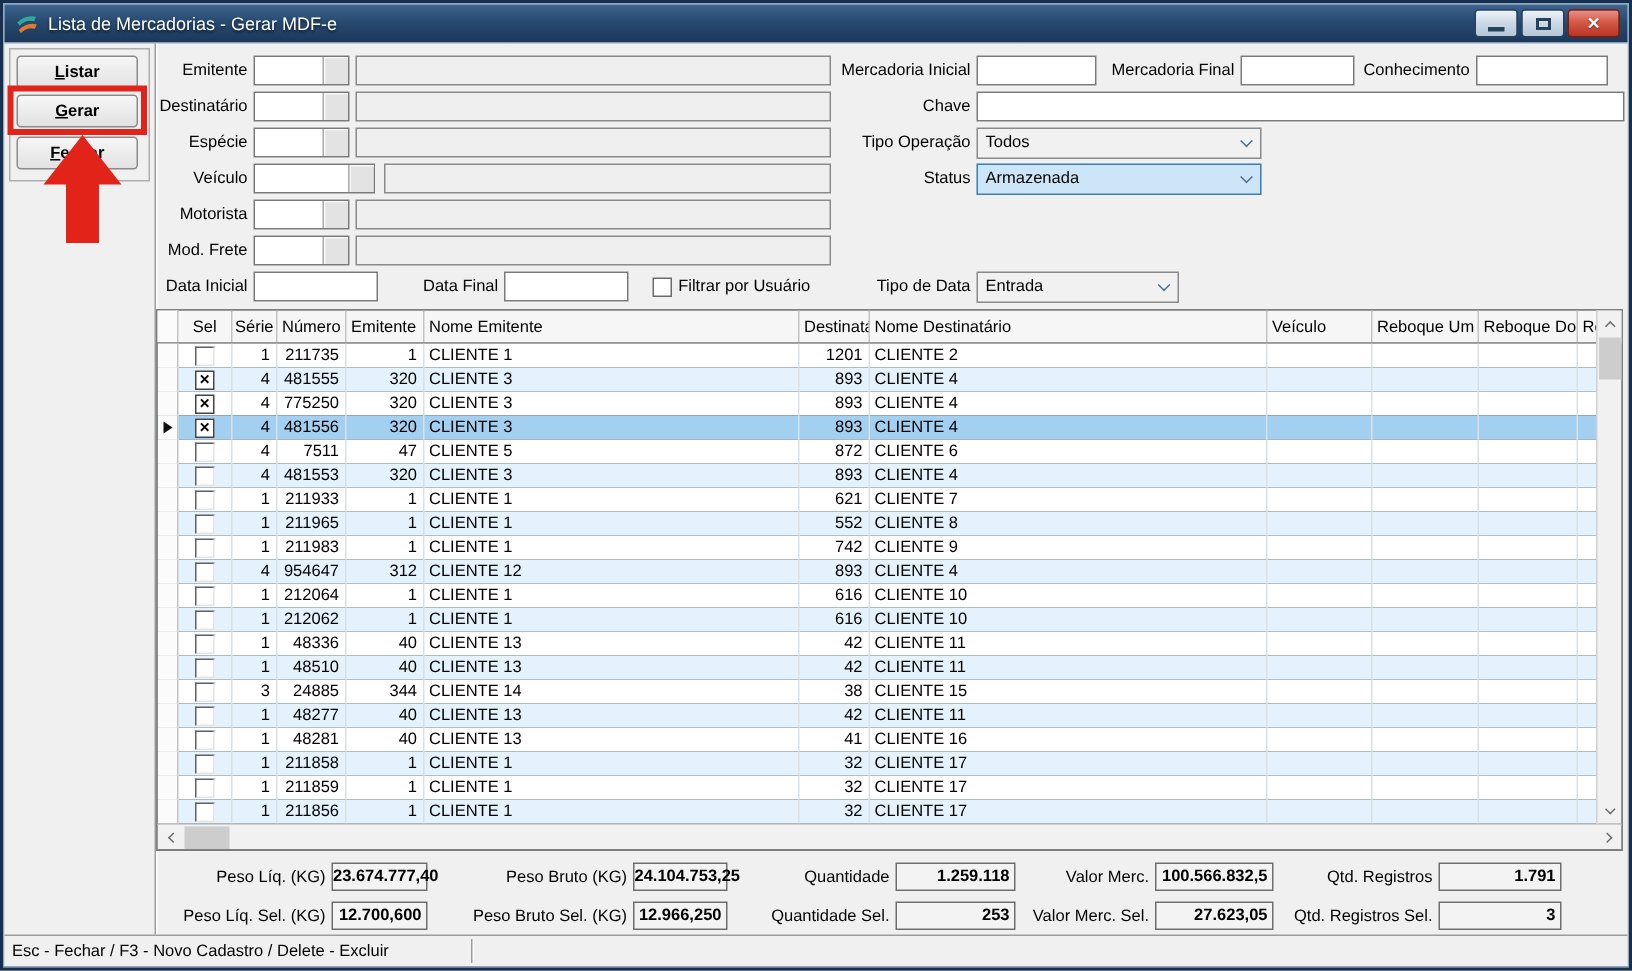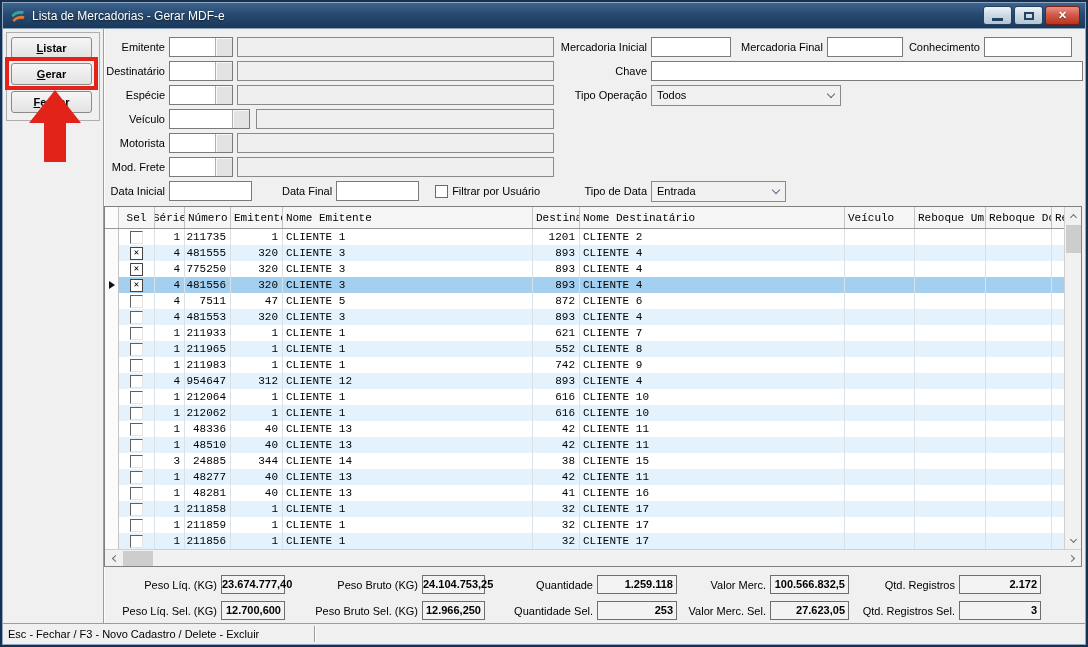--- a/index.html
+++ b/index.html
@@ -66,21 +66,21 @@
            align-items:center; justify-content:space-between; padding:0 6px 0 5px; }
   .combo.focus { background:#cde6f7; border-color:#3c7fb1; }
   .chev { display:inline-block; width:6px; height:6px; border-right:1.5px solid #4d6d8d;
           border-bottom:1.5px solid #4d6d8d; transform:rotate(45deg); margin-top:-3px; }
   .c190 { width:190px; } .c135 { width:135px; }
   .in80 { width:80px; } .in76 { width:76px; } .in88 { width:88px; } .in83 { width:83px; }
   .in432 { width:432px; }
 
   
   .table { position:absolute; left:101px; top:177px; width:978px; height:361px;
-           border:1px solid #808080; background:#000000;font-family:Liberation Mono, monospace; }
+           border:1px solid #808080; background:#000000; }
   .thead { display:flex; height:22px; background:#f6f6f6; border-bottom:1px solid #979797; }
   .th { border-right:1px solid #c3c3c3; display:flex; align-items:center; padding-left:3px;
         overflow:hidden; white-space:nowrap; }
   .th.center { justify-content:center; padding-left:0; }
   .tbody { position:absolute; top:22px; left:0; width:961px; height:320px; overflow:hidden; }
   .trow { display:flex; height:16px; background:#fff; }
   .trow.alt { background:#e3f2fd; }
   .trow.selected { background:#a3d0f0; }
   .tc { border-right:1px solid #d9e1e7; overflow:hidden; white-space:nowrap;
         display:flex; align-items:center; }
@@ -247,20 +247,27 @@
       <span class="flabel w90l">Chave</span>
       <input class="tin in432" style="">
     </div>
     <div class="frow" style="left:554px; top:56px;">
       <span class="flabel w90l">Tipo Operação</span>
       <span class="combo c190">
         <span>Todos</span>
         <span class="chev"></span>
       </span>
     </div>
+    <div class="frow" style="left:554px; top:80px;">
+      <span class="flabel w90l">Status</span>
+      <span class="combo focus c190">
+        <span>Armazenada</span>
+        <span class="chev"></span>
+      </span>
+    </div>
     <div class="frow" style="left:554px; top:152px;">
       <span class="flabel w90l">Tipo de Data</span>
       <span class="combo c135">
         <span>Entrada</span>
         <span class="chev"></span>
       </span>
     </div>
 
     <div class="table">
       <div class="thead">
@@ -634,21 +641,21 @@
         <div class="sp p2 r0">
           <span class="sl">Quantidade</span>
           <span class="sv">1.259.118</span>
         </div>
         <div class="sp p3 r0">
           <span class="sl">Valor Merc.</span>
           <span class="sv">100.566.832,5</span>
         </div>
         <div class="sp p4 r0">
           <span class="sl">Qtd. Registros</span>
-          <span class="sv">2.172</span>
+          <span class="sv">1.791</span>
         </div>
         <div class="sp p0 r1">
           <span class="sl">Peso Líq. Sel. (KG)</span>
           <span class="sv">12.700,600</span>
         </div>
         <div class="sp p1 r1">
           <span class="sl">Peso Bruto Sel. (KG)</span>
           <span class="sv">12.966,250</span>
         </div>
         <div class="sp p2 r1">

